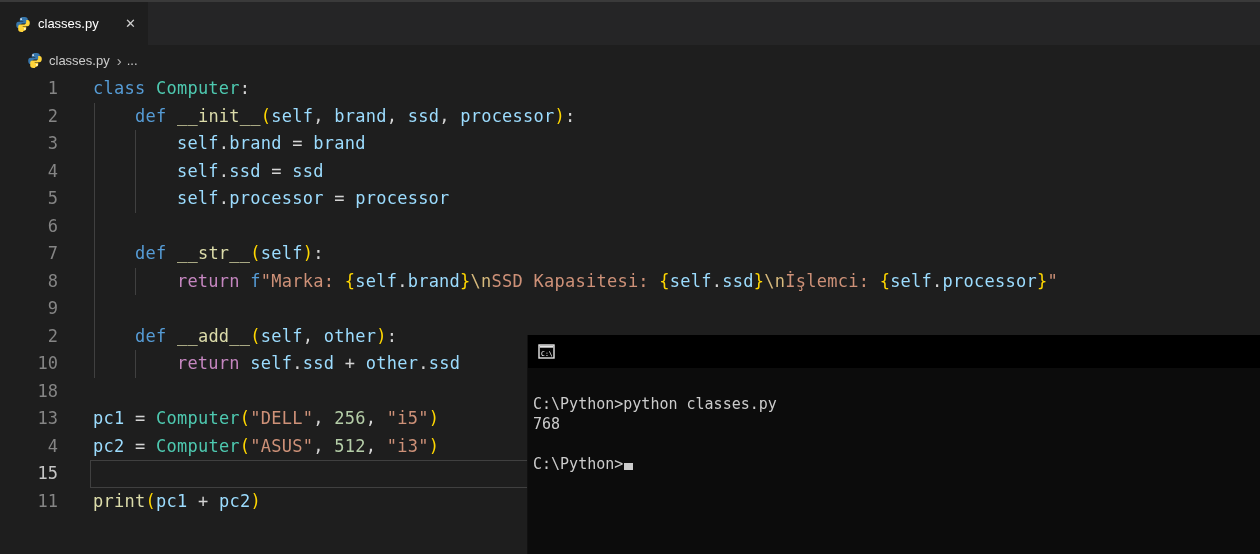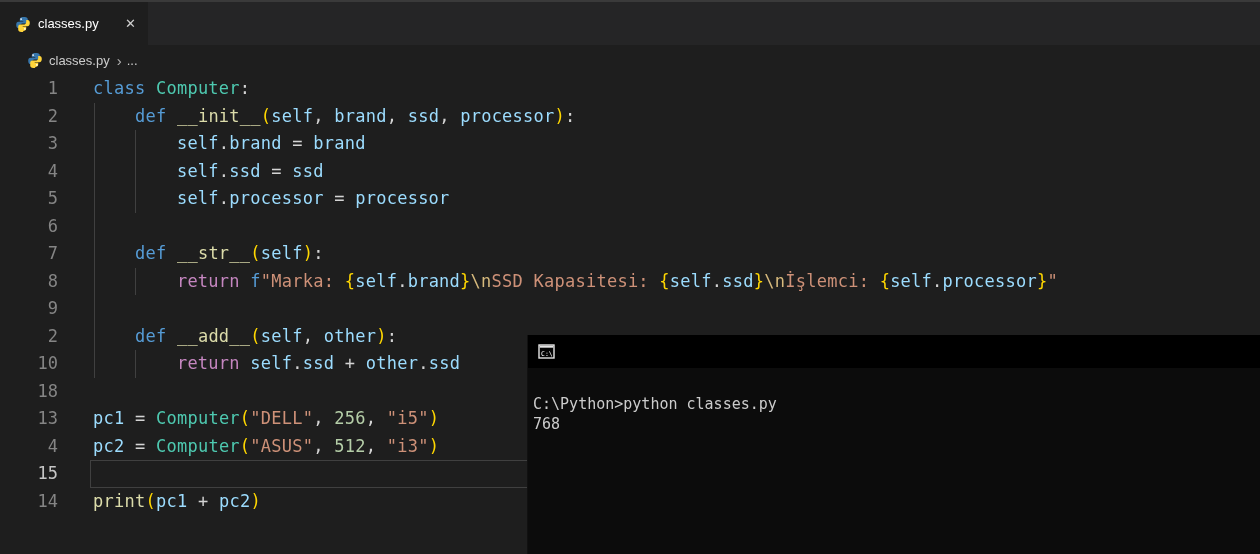--- a/index.html
+++ b/index.html
@@ -98,28 +98,28 @@
         <div class="ln">6</div>
         <div class="ln">7</div>
         <div class="ln">8</div>
         <div class="ln">9</div>
         <div class="ln">2</div>
         <div class="ln">10</div>
         <div class="ln">18</div>
         <div class="ln">13</div>
         <div class="ln">4</div>
         <div class="ln active">15</div>
-        <div class="ln">14</div>
+        <div class="ln">11</div>
       </div>
     <div class="code" id="code"><div class="cl"><span style="color: rgb(86, 156, 214);">class</span><span style="color: rgb(212, 212, 212);"> </span><span style="color: rgb(78, 201, 176);">Computer</span><span style="color: rgb(212, 212, 212);">:</span></div><div class="cl"><span style="color: rgb(212, 212, 212);">    </span><span style="color: rgb(86, 156, 214);">def</span><span style="color: rgb(212, 212, 212);"> </span><span style="color: rgb(220, 220, 170);">__init__</span><span style="color: rgb(255, 215, 0);">(</span><span style="color: rgb(156, 220, 254);">self</span><span style="color: rgb(212, 212, 212);">,</span><span style="color: rgb(212, 212, 212);"> </span><span style="color: rgb(156, 220, 254);">brand</span><span style="color: rgb(212, 212, 212);">,</span><span style="color: rgb(212, 212, 212);"> </span><span style="color: rgb(156, 220, 254);">ssd</span><span style="color: rgb(212, 212, 212);">,</span><span style="color: rgb(212, 212, 212);"> </span><span style="color: rgb(156, 220, 254);">processor</span><span style="color: rgb(255, 215, 0);">)</span><span style="color: rgb(212, 212, 212);">:</span></div><div class="cl"><span style="color: rgb(212, 212, 212);">        </span><span style="color: rgb(156, 220, 254);">self</span><span style="color: rgb(212, 212, 212);">.</span><span style="color: rgb(156, 220, 254);">brand</span><span style="color: rgb(212, 212, 212);"> </span><span style="color: rgb(212, 212, 212);">=</span><span style="color: rgb(212, 212, 212);"> </span><span style="color: rgb(156, 220, 254);">brand</span></div><div class="cl"><span style="color: rgb(212, 212, 212);">        </span><span style="color: rgb(156, 220, 254);">self</span><span style="color: rgb(212, 212, 212);">.</span><span style="color: rgb(156, 220, 254);">ssd</span><span style="color: rgb(212, 212, 212);"> </span><span style="color: rgb(212, 212, 212);">=</span><span style="color: rgb(212, 212, 212);"> </span><span style="color: rgb(156, 220, 254);">ssd</span></div><div class="cl"><span style="color: rgb(212, 212, 212);">        </span><span style="color: rgb(156, 220, 254);">self</span><span style="color: rgb(212, 212, 212);">.</span><span style="color: rgb(156, 220, 254);">processor</span><span style="color: rgb(212, 212, 212);"> </span><span style="color: rgb(212, 212, 212);">=</span><span style="color: rgb(212, 212, 212);"> </span><span style="color: rgb(156, 220, 254);">processor</span></div><div class="cl"></div><div class="cl"><span style="color: rgb(212, 212, 212);">    </span><span style="color: rgb(86, 156, 214);">def</span><span style="color: rgb(212, 212, 212);"> </span><span style="color: rgb(220, 220, 170);">__str__</span><span style="color: rgb(255, 215, 0);">(</span><span style="color: rgb(156, 220, 254);">self</span><span style="color: rgb(255, 215, 0);">)</span><span style="color: rgb(212, 212, 212);">:</span></div><div class="cl"><span style="color: rgb(212, 212, 212);">        </span><span style="color: rgb(197, 134, 192);">return</span><span style="color: rgb(212, 212, 212);"> </span><span style="color: rgb(86, 156, 214);">f</span><span style="color: rgb(206, 145, 120);">"Marka: </span><span style="color: rgb(255, 215, 0);">{</span><span style="color: rgb(156, 220, 254);">self</span><span style="color: rgb(212, 212, 212);">.</span><span style="color: rgb(156, 220, 254);">brand</span><span style="color: rgb(255, 215, 0);">}</span><span style="color: rgb(215, 186, 125);">\n</span><span style="color: rgb(206, 145, 120);">SSD Kapasitesi: </span><span style="color: rgb(255, 215, 0);">{</span><span style="color: rgb(156, 220, 254);">self</span><span style="color: rgb(212, 212, 212);">.</span><span style="color: rgb(156, 220, 254);">ssd</span><span style="color: rgb(255, 215, 0);">}</span><span style="color: rgb(215, 186, 125);">\n</span><span style="color: rgb(206, 145, 120);">İşlemci: </span><span style="color: rgb(255, 215, 0);">{</span><span style="color: rgb(156, 220, 254);">self</span><span style="color: rgb(212, 212, 212);">.</span><span style="color: rgb(156, 220, 254);">processor</span><span style="color: rgb(255, 215, 0);">}</span><span style="color: rgb(206, 145, 120);">"</span></div><div class="cl"></div><div class="cl"><span style="color: rgb(212, 212, 212);">    </span><span style="color: rgb(86, 156, 214);">def</span><span style="color: rgb(212, 212, 212);"> </span><span style="color: rgb(220, 220, 170);">__add__</span><span style="color: rgb(255, 215, 0);">(</span><span style="color: rgb(156, 220, 254);">self</span><span style="color: rgb(212, 212, 212);">,</span><span style="color: rgb(212, 212, 212);"> </span><span style="color: rgb(156, 220, 254);">other</span><span style="color: rgb(255, 215, 0);">)</span><span style="color: rgb(212, 212, 212);">:</span></div><div class="cl"><span style="color: rgb(212, 212, 212);">        </span><span style="color: rgb(197, 134, 192);">return</span><span style="color: rgb(212, 212, 212);"> </span><span style="color: rgb(156, 220, 254);">self</span><span style="color: rgb(212, 212, 212);">.</span><span style="color: rgb(156, 220, 254);">ssd</span><span style="color: rgb(212, 212, 212);"> </span><span style="color: rgb(212, 212, 212);">+</span><span style="color: rgb(212, 212, 212);"> </span><span style="color: rgb(156, 220, 254);">other</span><span style="color: rgb(212, 212, 212);">.</span><span style="color: rgb(156, 220, 254);">ssd</span></div><div class="cl"></div><div class="cl"><span style="color: rgb(156, 220, 254);">pc1</span><span style="color: rgb(212, 212, 212);"> </span><span style="color: rgb(212, 212, 212);">=</span><span style="color: rgb(212, 212, 212);"> </span><span style="color: rgb(78, 201, 176);">Computer</span><span style="color: rgb(255, 215, 0);">(</span><span style="color: rgb(206, 145, 120);">"DELL"</span><span style="color: rgb(212, 212, 212);">,</span><span style="color: rgb(212, 212, 212);"> </span><span style="color: rgb(181, 206, 168);">256</span><span style="color: rgb(212, 212, 212);">,</span><span style="color: rgb(212, 212, 212);"> </span><span style="color: rgb(206, 145, 120);">"i5"</span><span style="color: rgb(255, 215, 0);">)</span></div><div class="cl"><span style="color: rgb(156, 220, 254);">pc2</span><span style="color: rgb(212, 212, 212);"> </span><span style="color: rgb(212, 212, 212);">=</span><span style="color: rgb(212, 212, 212);"> </span><span style="color: rgb(78, 201, 176);">Computer</span><span style="color: rgb(255, 215, 0);">(</span><span style="color: rgb(206, 145, 120);">"ASUS"</span><span style="color: rgb(212, 212, 212);">,</span><span style="color: rgb(212, 212, 212);"> </span><span style="color: rgb(181, 206, 168);">512</span><span style="color: rgb(212, 212, 212);">,</span><span style="color: rgb(212, 212, 212);"> </span><span style="color: rgb(206, 145, 120);">"i3"</span><span style="color: rgb(255, 215, 0);">)</span></div><div class="cl"></div><div class="cl"><span style="color: rgb(220, 220, 170);">print</span><span style="color: rgb(255, 215, 0);">(</span><span style="color: rgb(156, 220, 254);">pc1</span><span style="color: rgb(212, 212, 212);"> </span><span style="color: rgb(212, 212, 212);">+</span><span style="color: rgb(212, 212, 212);"> </span><span style="color: rgb(156, 220, 254);">pc2</span><span style="color: rgb(255, 215, 0);">)</span></div></div>
   </div>
 
   <div class="cmd">
     <div class="cmd-title">
       <svg class="cmd-icon" viewBox="0 0 17 17">
         <rect x="1" y="2" width="15" height="13" fill="#050505" stroke="#e6e6e6" stroke-width="1.4"></rect>
         <rect x="1.7" y="2.7" width="13.6" height="2" fill="#e6e6e6"></rect>
         <text x="3" y="12.5" font-family="DejaVu Sans Mono, monospace" font-size="6.5" fill="#ffffff">C:\</text>
       </svg>
     </div>
-    <div class="cmd-body" id="cmd-body"><div class="cmd-line">C:\Python&gt;python classes.py</div><div class="cmd-line">768</div><div class="cmd-line"></div></div>
+    <div class="cmd-body" id="cmd-body"><div class="cmd-line">C:\Python&gt;python classes.py</div><div class="cmd-line">768</div><div class="cmd-line"></div><div class="cmd-line">C:\Python&gt;<span class="cursor"></span></div></div>
   </div>
 </div>
 
 </body></html>

